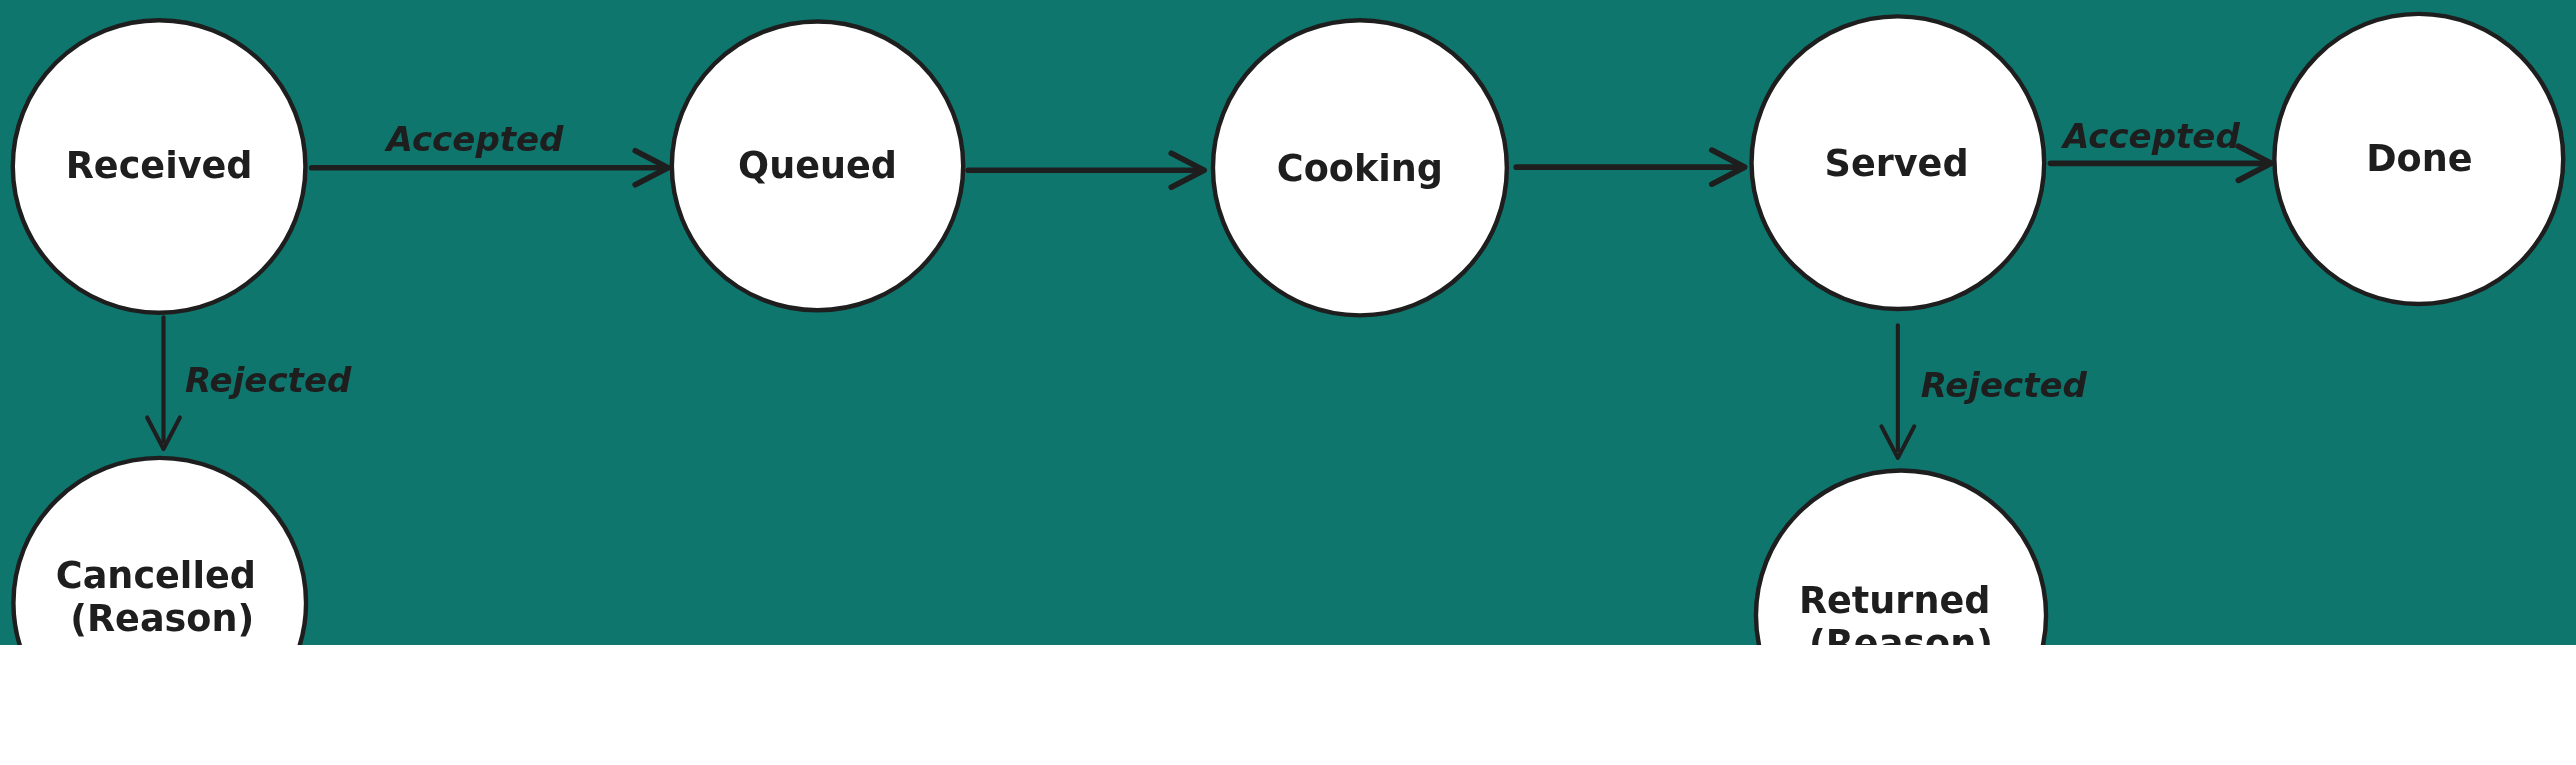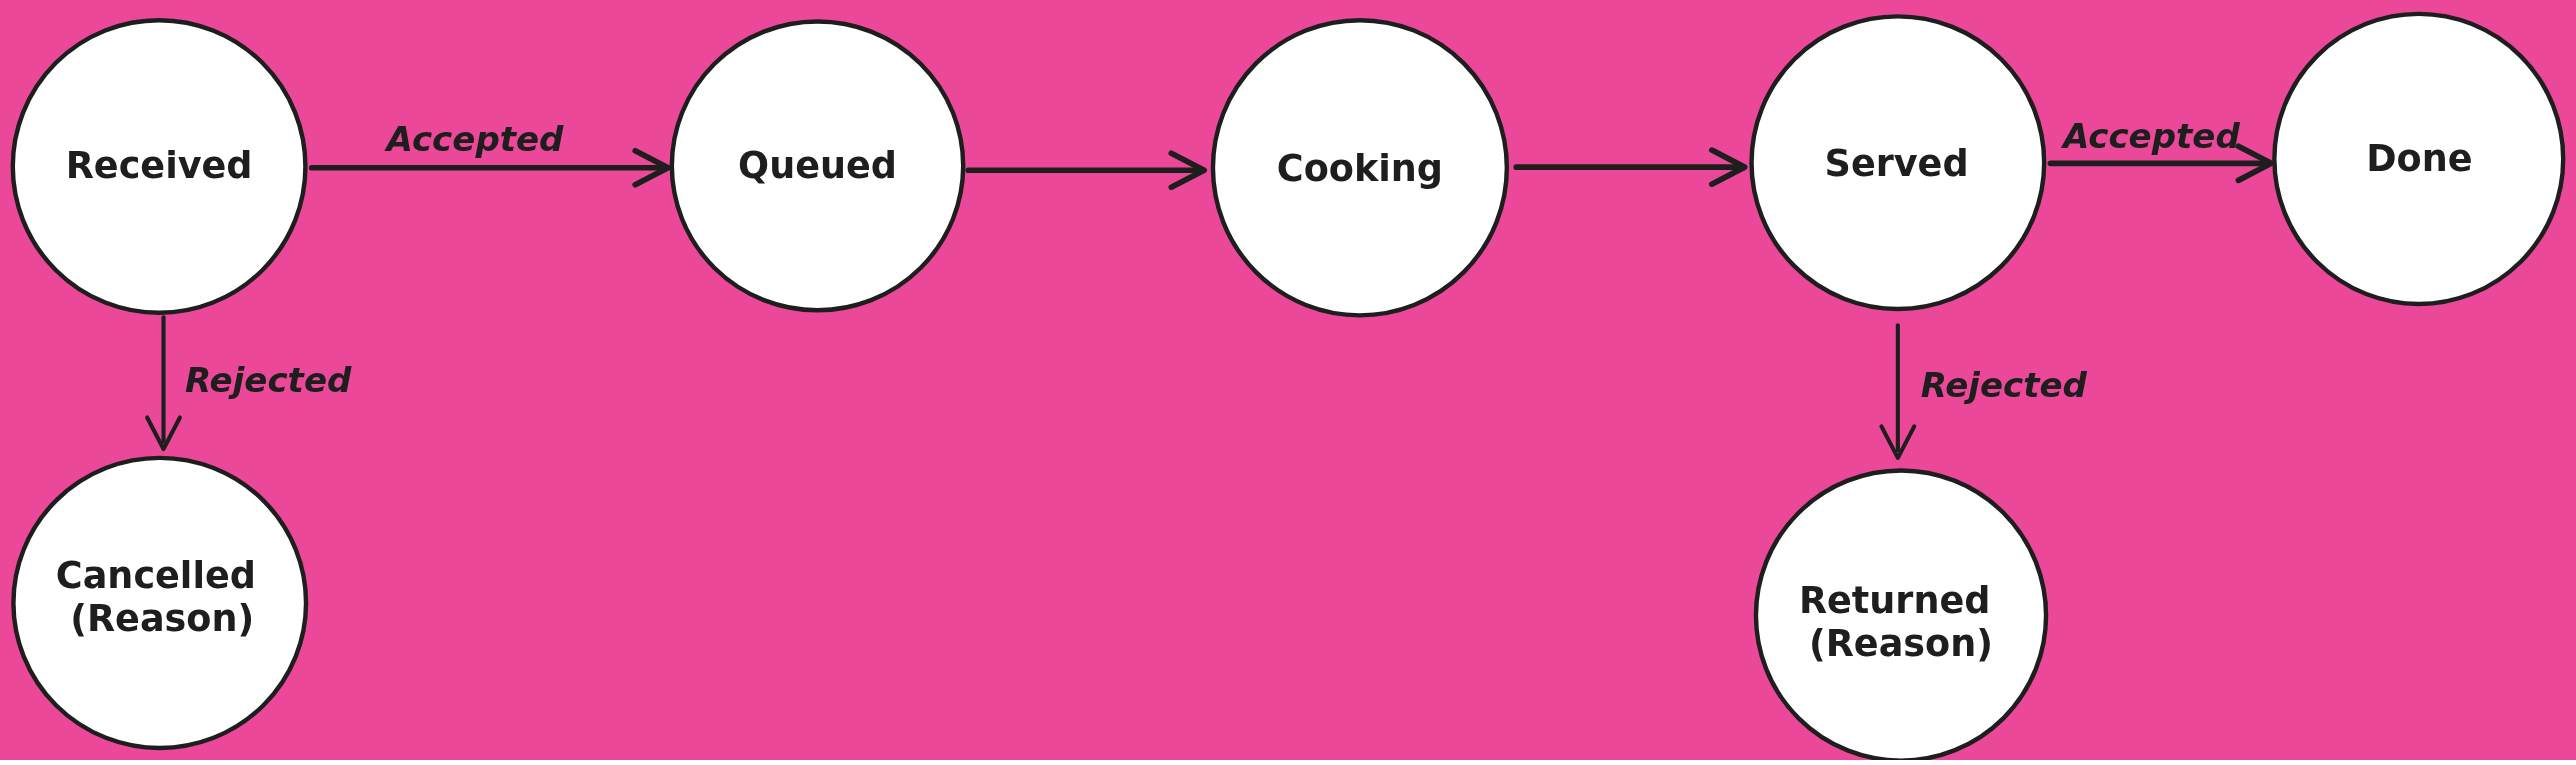--- a/index.html
+++ b/index.html
@@ -3,22 +3,22 @@
 <meta charset="utf-8">
 <style>
   html, body {
     margin: 0;
     padding: 0;
     background: #ffffff;
   }
   .canvas {
     position: relative;
     width: 2576px;
-    height: 760px;
-    background: #ec4899;
+    height: 645px;
+    background: #0f766e;
     overflow: hidden;
   }
   svg { display: block; }
   .node-shape {
     fill: #ffffff;
     stroke: #1e1e1e;
     stroke-width: 7;
   }
   .edge-shaft {
     fill: none;

